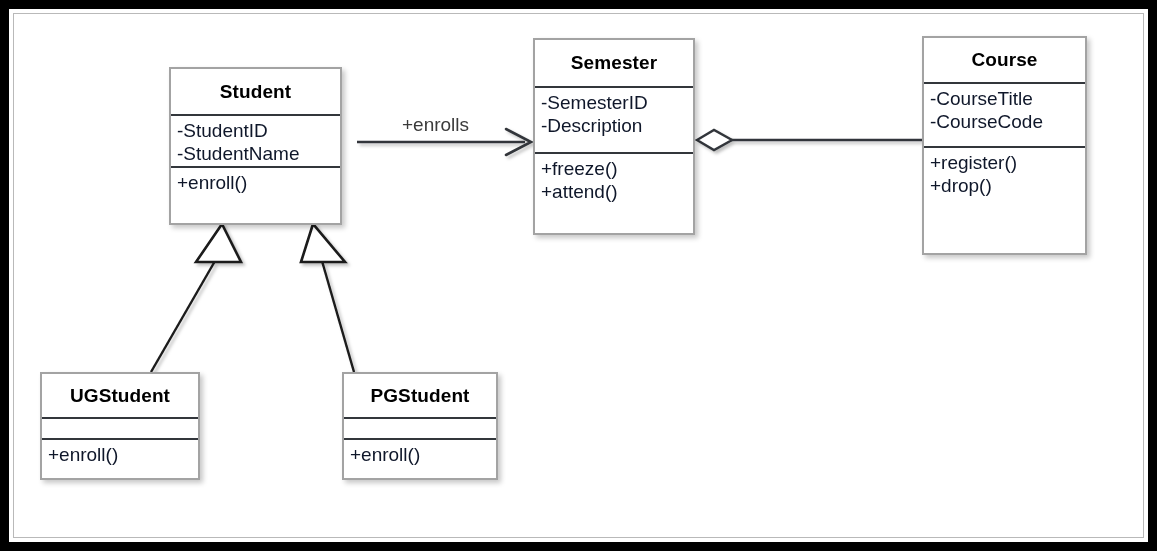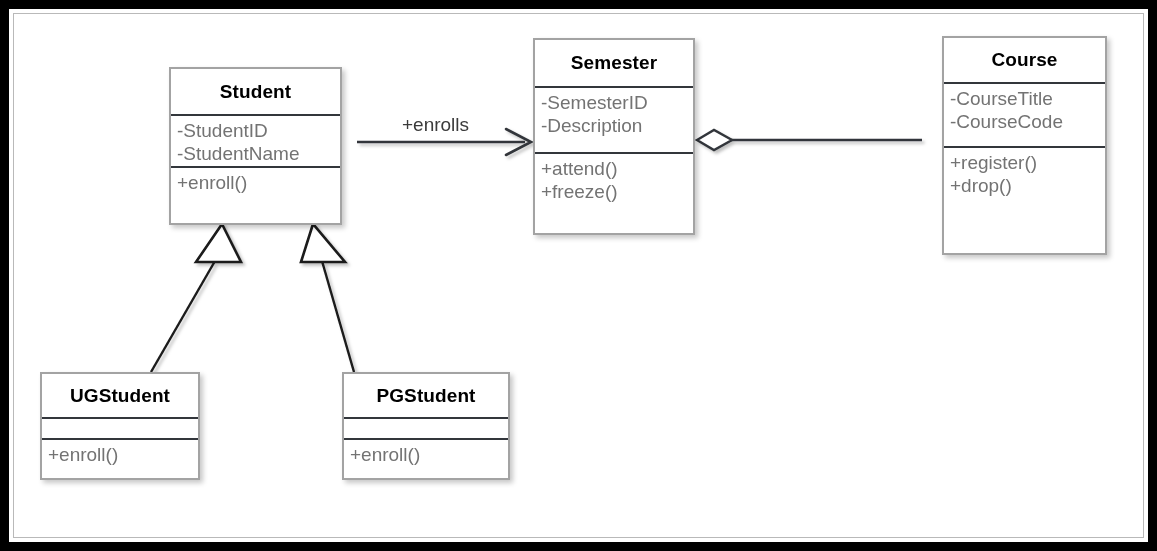--- a/index.html
+++ b/index.html
@@ -66,21 +66,21 @@
     padding: 3px 6px 4px 6px;
     color: #3b3b3b;
     font-size: 19px;
     line-height: 1.22;
   }
   .uml-compartment.empty {
     padding: 0;
   }
   .uml-member {
     white-space: nowrap;
-    color: #737373;
+    color: #0f172a;
   }
 
   
   .edge-label {
     position: absolute;
     font-size: 19px;
     color: #3b3b3b;
     white-space: nowrap;
   }
 </style>
@@ -132,46 +132,46 @@
     </div>
   </div>
 
   <div class="uml-class" style="left:524px; top:29px; width:162px; height:197px;">
     <div class="uml-title" style="height:46px;">Semester</div>
     <div class="uml-compartment" style="height:66px;">
       <div class="uml-member">-SemesterID</div>
       <div class="uml-member">-Description</div>
     </div>
     <div class="uml-compartment" style="flex:1 1 auto;">
+      <div class="uml-member">+freeze()</div>
       <div class="uml-member">+attend()</div>
-      <div class="uml-member">+freeze()</div>
     </div>
   </div>
 
-  <div class="uml-class" style="left:913px; top:27px; width:165px; height:219px;margin-left:20px;">
+  <div class="uml-class" style="left:913px; top:27px; width:165px; height:219px;">
     <div class="uml-title" style="height:44px;">Course</div>
     <div class="uml-compartment" style="height:64px;">
       <div class="uml-member">-CourseTitle</div>
       <div class="uml-member">-CourseCode</div>
     </div>
     <div class="uml-compartment" style="flex:1 1 auto;">
       <div class="uml-member">+register()</div>
       <div class="uml-member">+drop()</div>
     </div>
   </div>
 
   <div class="uml-class" style="left:31px; top:363px; width:160px; height:108px;">
     <div class="uml-title" style="height:43px;">UGStudent</div>
     <div class="uml-compartment empty" style="height:21px;"></div>
     <div class="uml-compartment" style="flex:1 1 auto;">
       <div class="uml-member">+enroll()</div>
     </div>
   </div>
 
-  <div class="uml-class" style="left:333px; top:363px; width:168px; height:108px;">
+  <div class="uml-class" style="left:333px; top:363px; width:156px; height:108px;">
     <div class="uml-title" style="height:43px;">PGStudent</div>
     <div class="uml-compartment empty" style="height:21px;"></div>
     <div class="uml-compartment" style="flex:1 1 auto;">
       <div class="uml-member">+enroll()</div>
     </div>
   </div>
 
 </div>
 
 </body></html>

